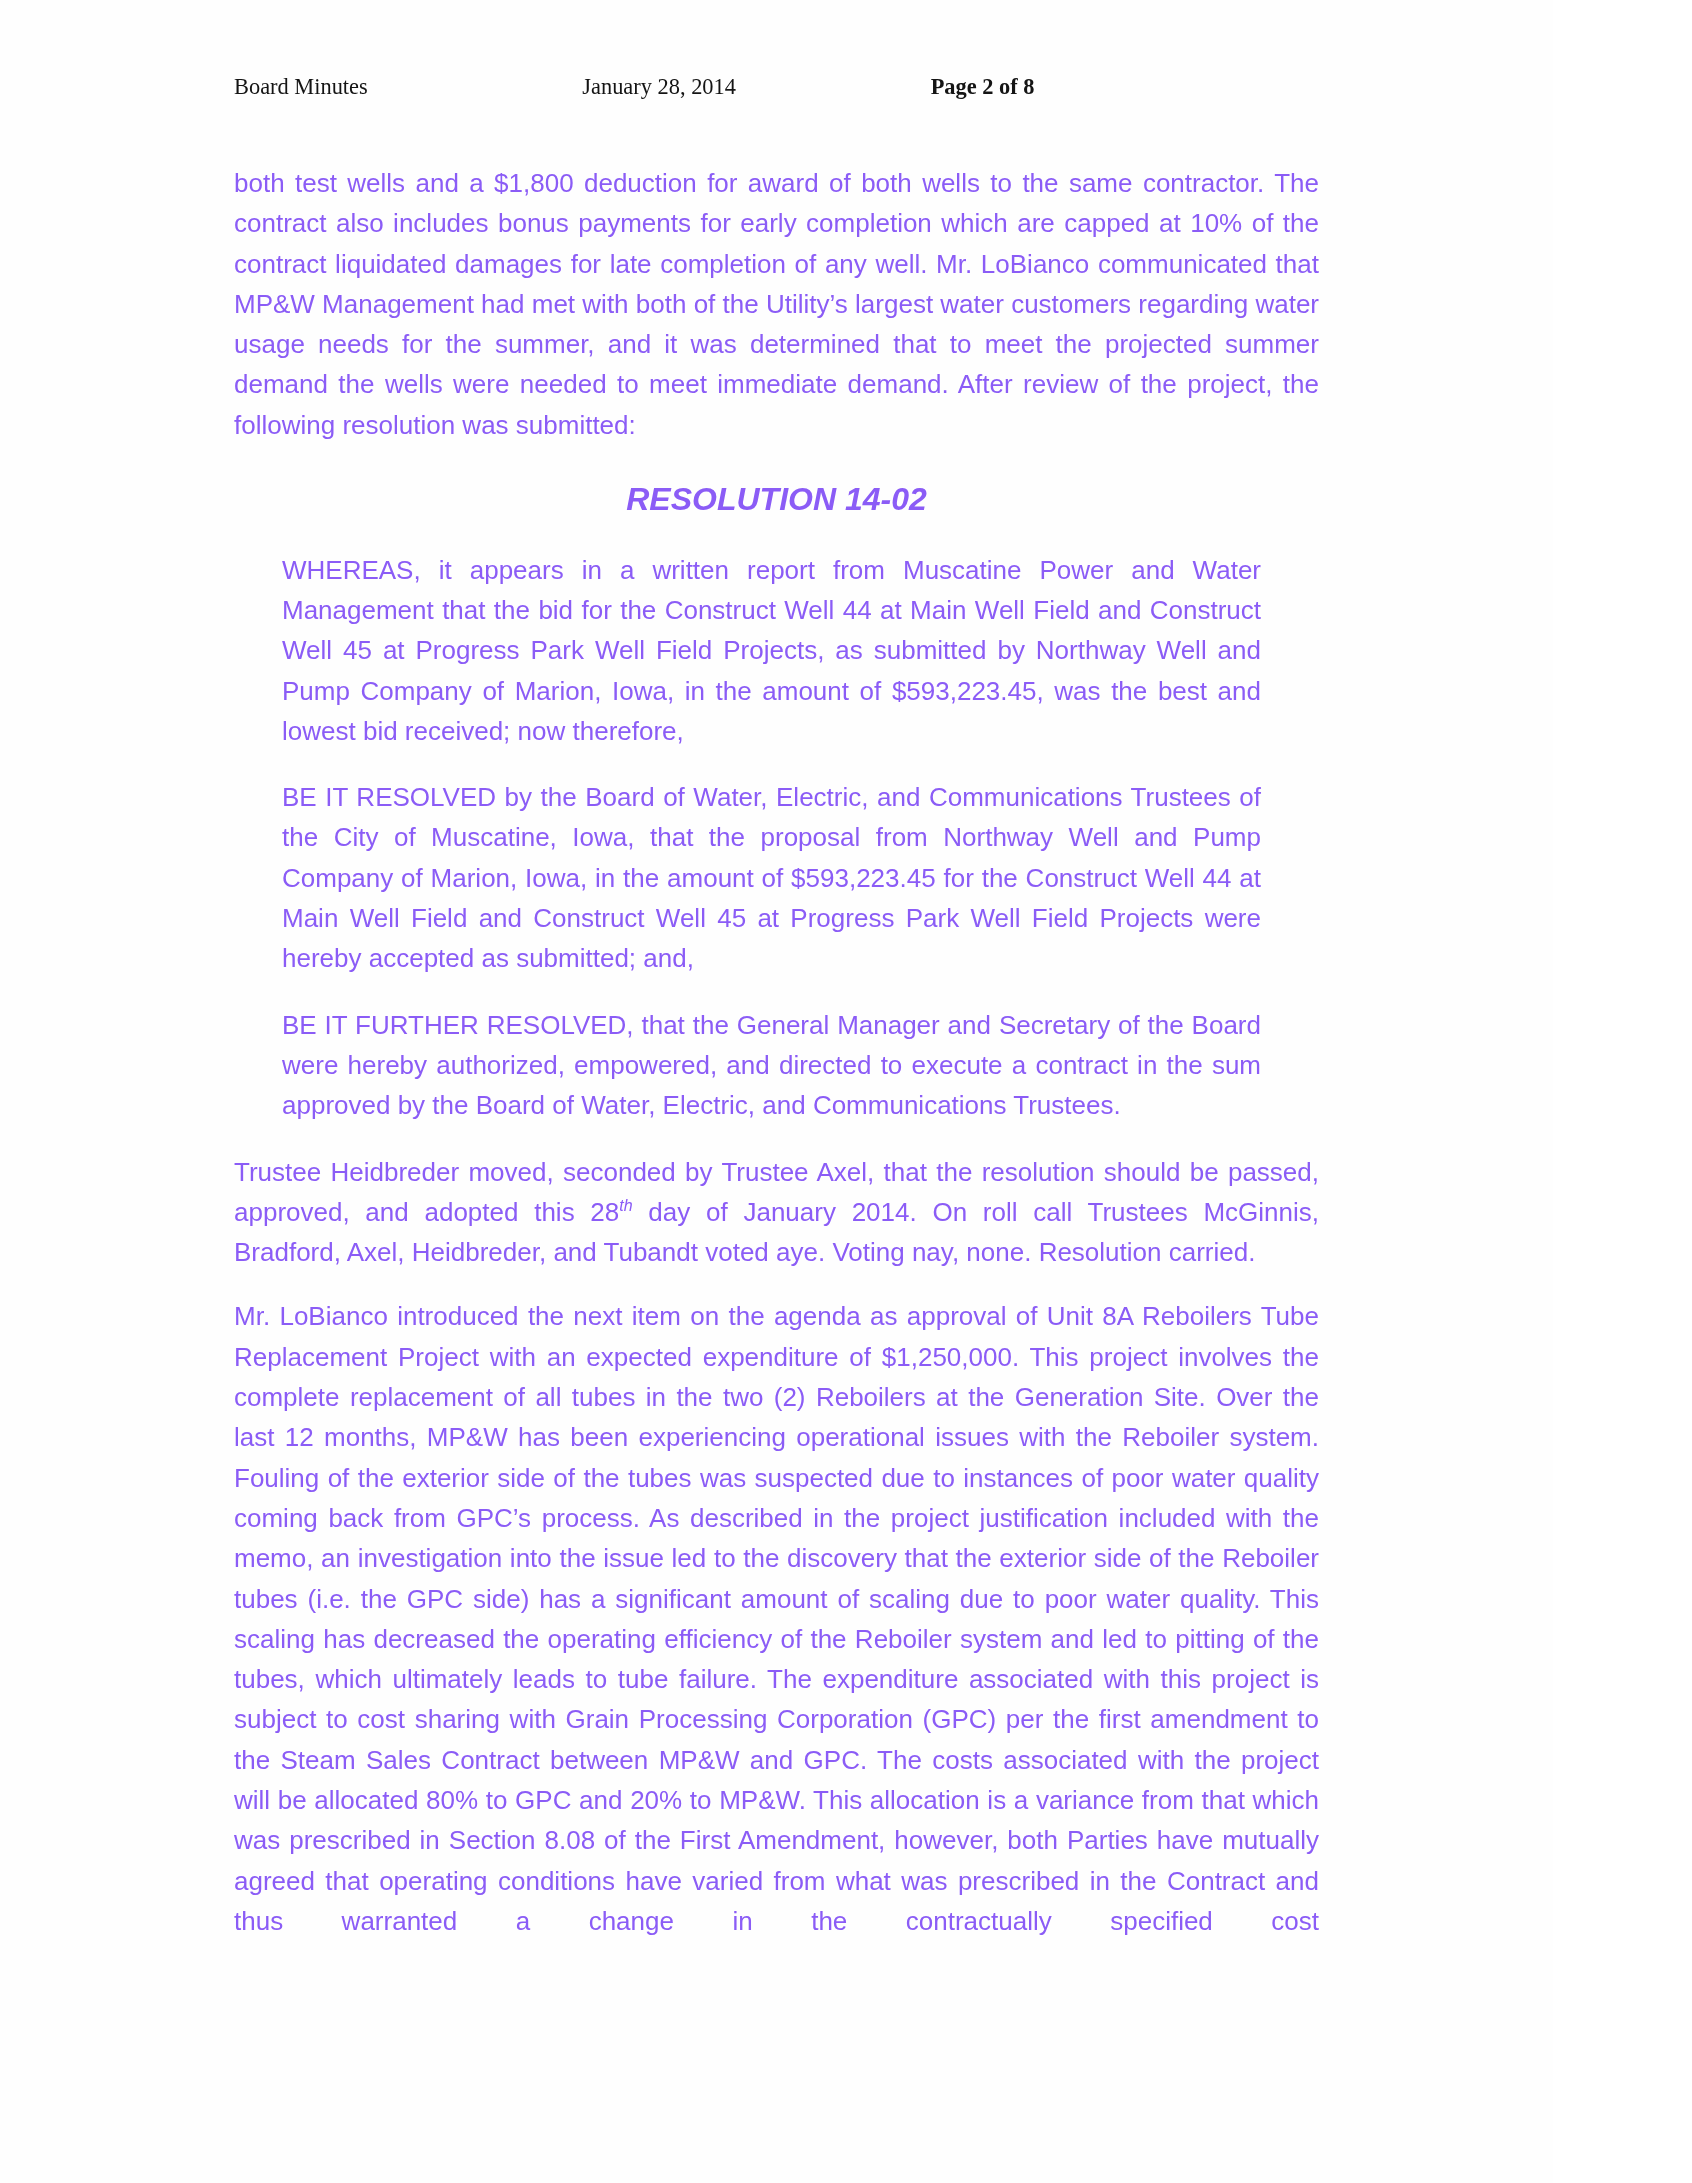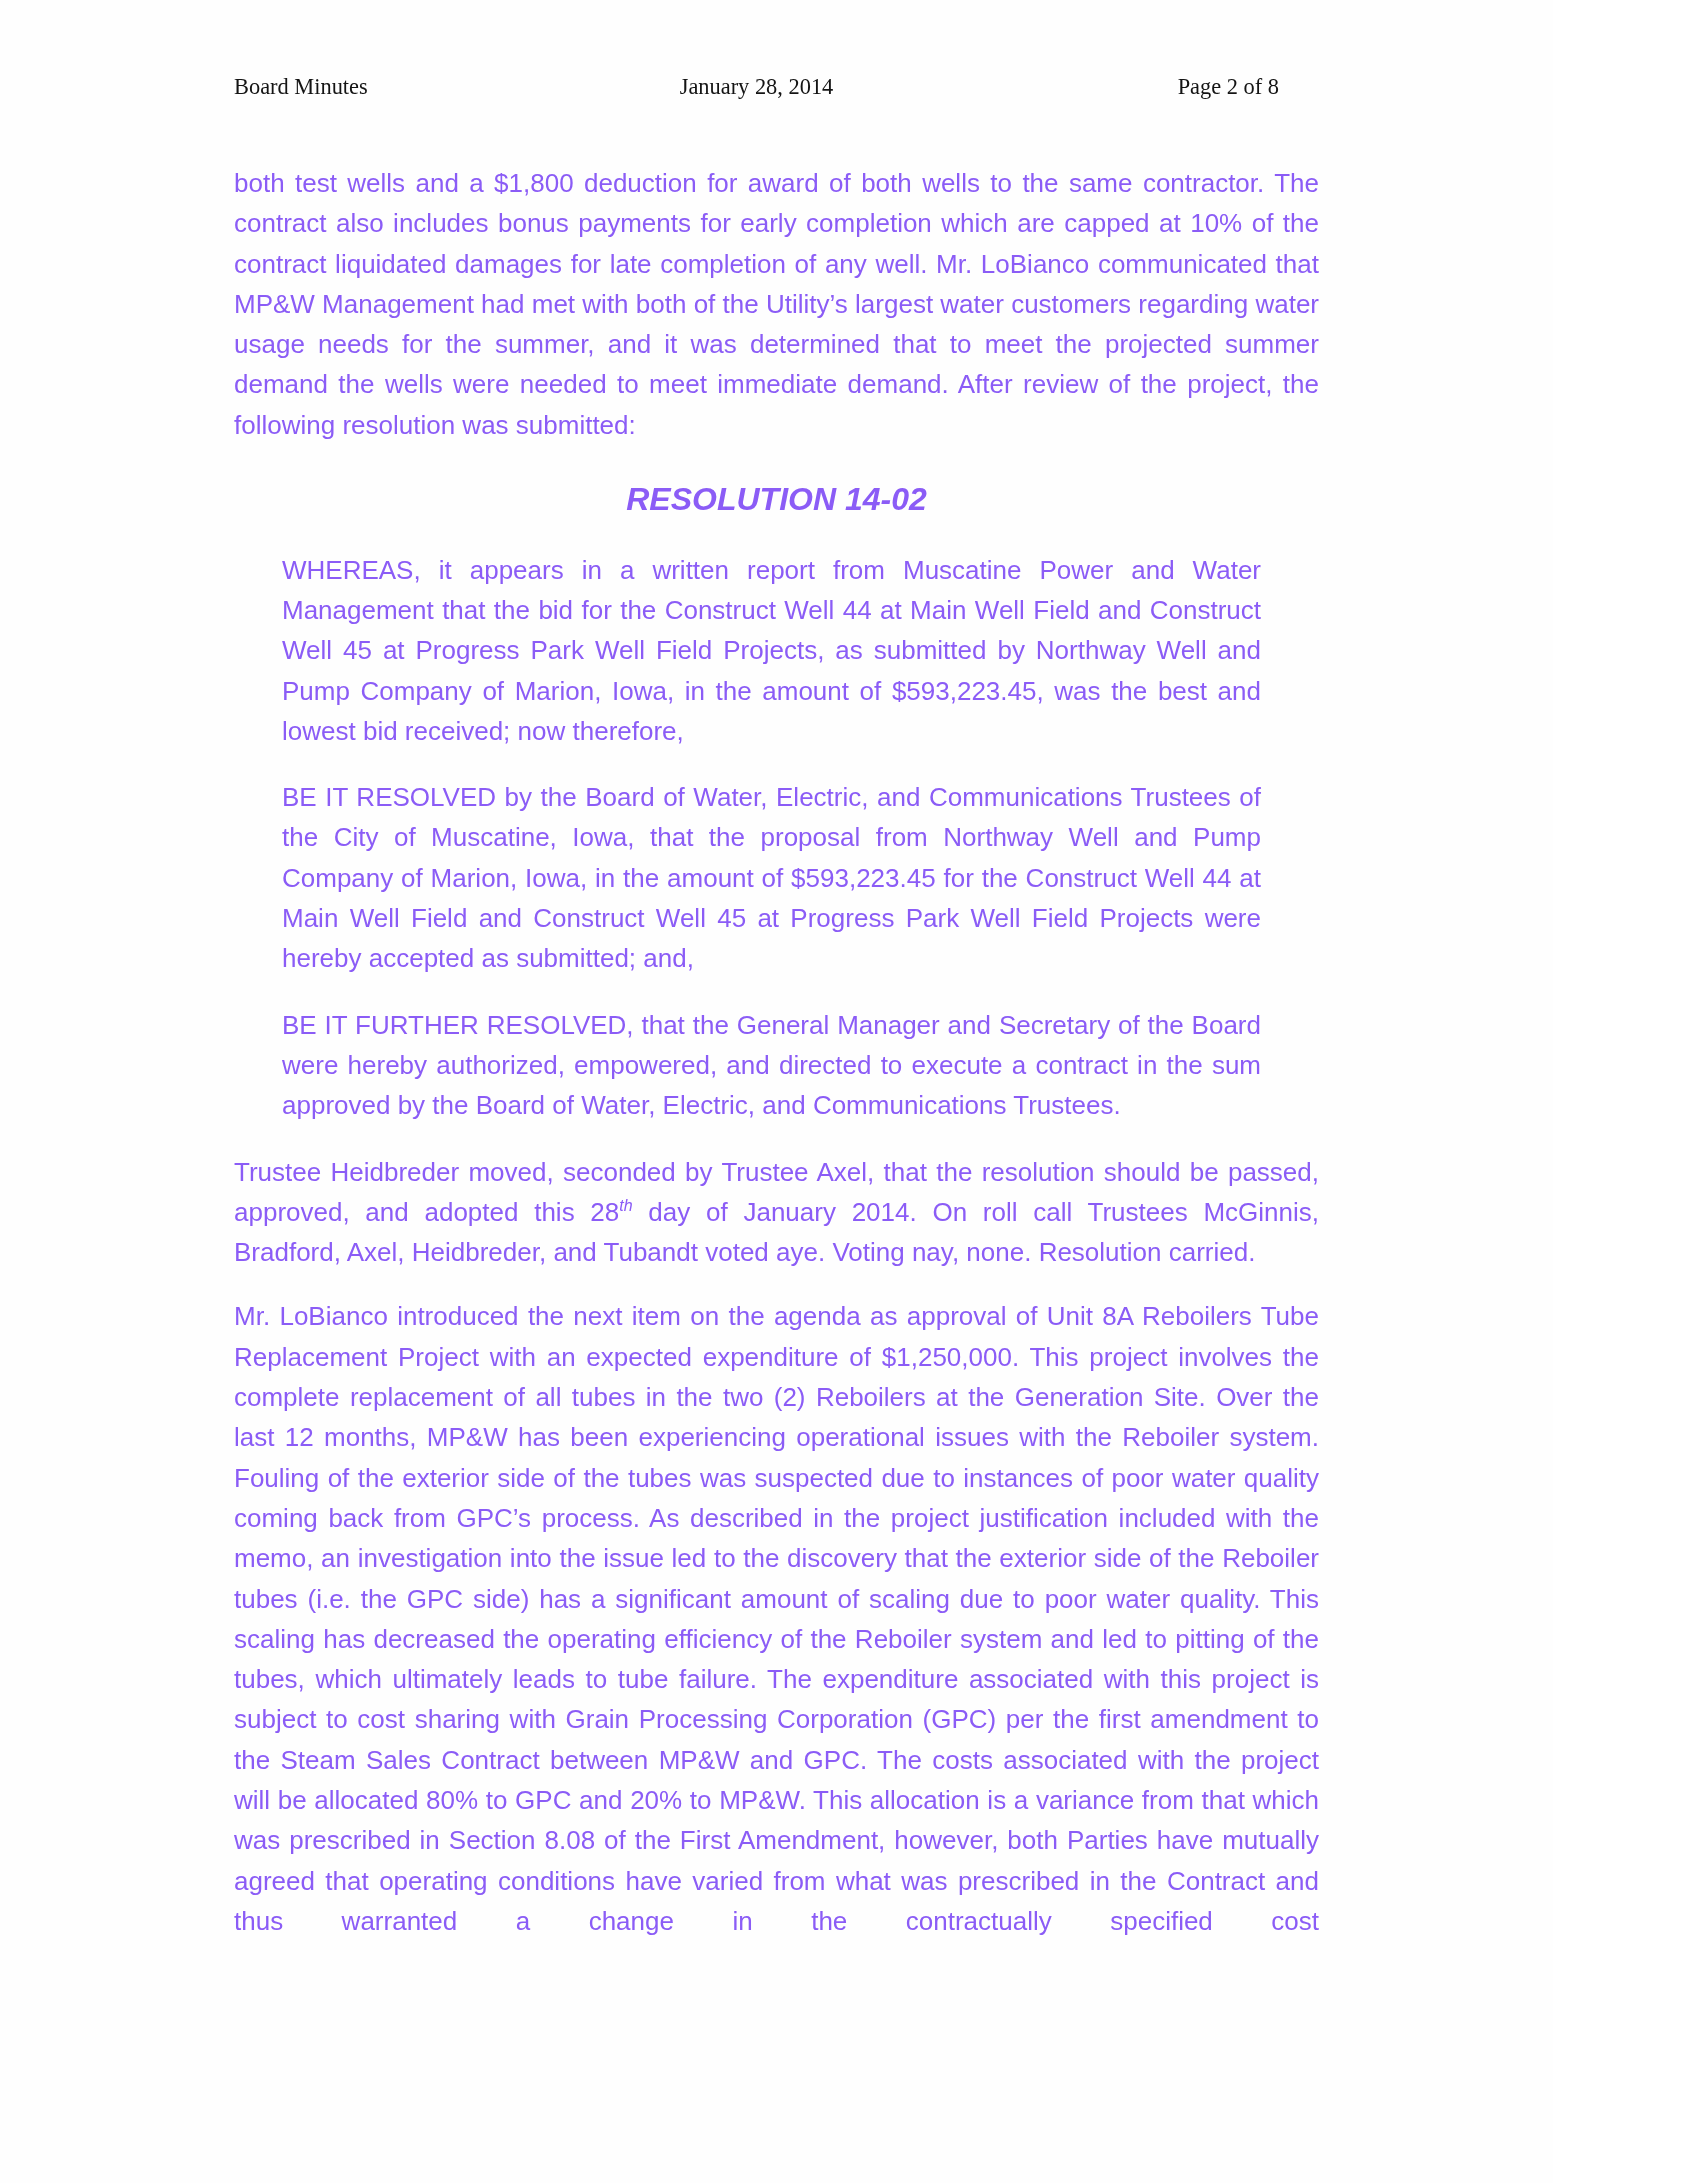--- a/index.html
+++ b/index.html
@@ -18,22 +18,22 @@
   }
   .doc-header {
     display: flex;
     align-items: baseline;
     font-family: "Liberation Serif", serif;
     font-size: 22.4px;
     color: #141414;
     padding-right: 40px;
   }
   .doc-header .h-left  { flex: 1; text-align: left; }
-  .doc-header .h-center{ flex: 1; text-align: center; }
-  .doc-header .h-right { flex: 1; text-align: right; }
+  .doc-header .h-center{ flex: 1; }
+  .doc-header .h-right { flex: 1; text-align: left; font-weight: bold; }
 
   .doc-body {
     margin-top: 63px;
     font-size: 26px;
     line-height: 1.55;
     text-align: justify;
     color: #8b5cf6;
   }
   .para {
     margin-bottom: 24px;

